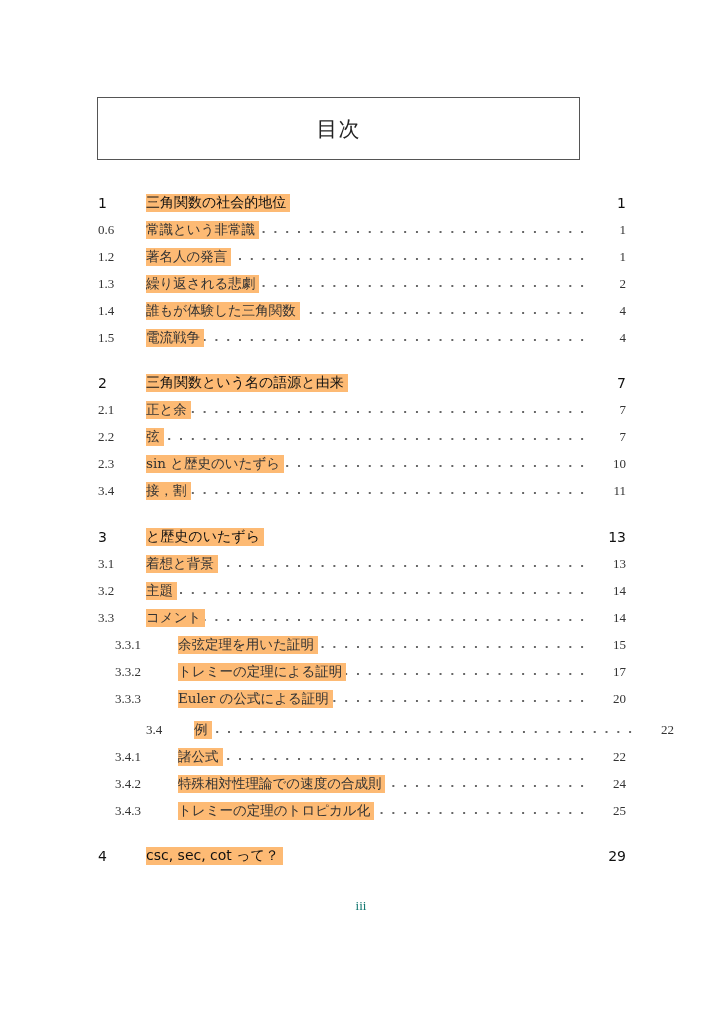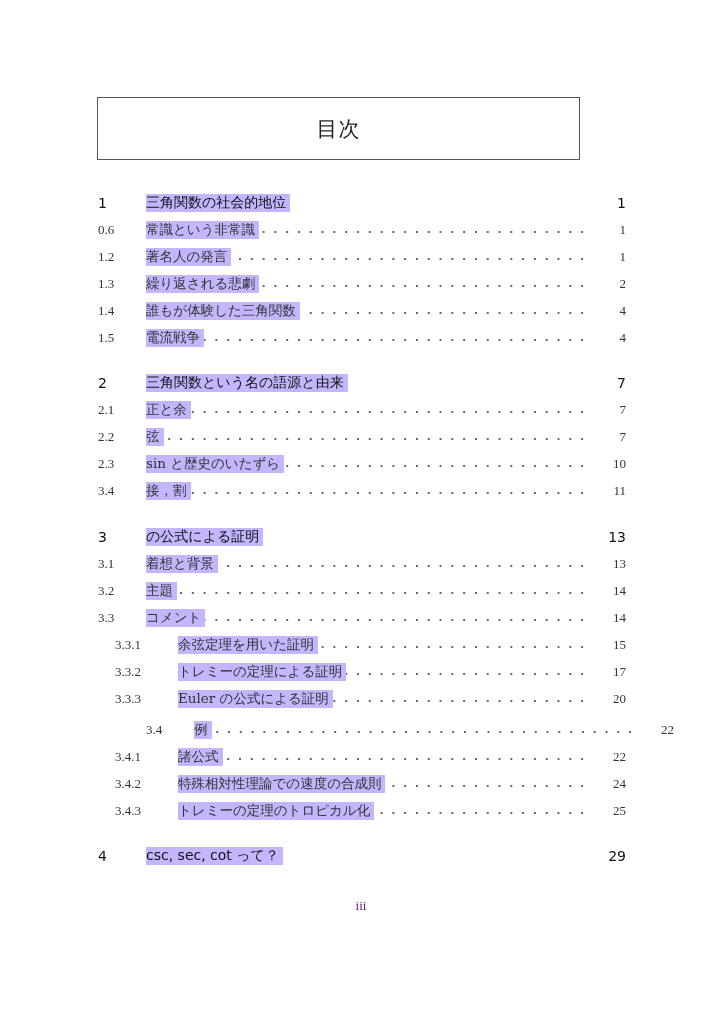--- a/index.html
+++ b/index.html
@@ -6,30 +6,30 @@
     body { width: 722px; height: 1024px; position: relative; overflow: hidden; color: #1a1a1a; }
     .title-box {
       position: absolute; left: 97px; top: 97px; width: 483px; height: 63px;
       border: 1.5px solid #555; box-sizing: border-box;
       display: flex; align-items: center; justify-content: center;
     }
     .title-box span { font-family: "DejaVu Serif", serif; font-size: 21px; color: #222; letter-spacing: 1px; }
     .toc { position: absolute; left: 98px; top: 190px; width: 528px; }
     .row { position: absolute; left: 0; width: 528px; height: 26px; display: flex; align-items: center; }
     .num { position: absolute; left: 0; font-family: "Liberation Serif", serif; font-size: 13px; color: #333; }
-    .title { position: absolute; left: 48px; font-family: "DejaVu Serif", serif; font-size: 13.5px; color: #333; white-space: nowrap; background: #c4b5fd; padding-right: 4px; z-index: 2; }
+    .title { position: absolute; left: 48px; font-family: "DejaVu Serif", serif; font-size: 13.5px; color: #333; white-space: nowrap; background: #fdba74; padding-right: 4px; z-index: 2; }
     .sub .num { left: 17px; }
     .sub .title { left: 80px; }
     .leader { position: absolute; left: 48px; right: 38px; top: 14px; height: 2px;
       background-image: radial-gradient(circle, #666 0.9px, transparent 1.1px);
       background-size: 11.8px 2px; background-repeat: repeat-x; background-position: right center; z-index: 1; }
     .page { position: absolute; right: 0; font-family: "Liberation Serif", serif; font-size: 13px; color: #333; }
     .chapter .num, .chapter .page { font-family: "DejaVu Sans", sans-serif; font-size: 14px; color: #111; }
     .chapter .title { font-family: "DejaVu Sans", sans-serif; font-size: 14px; color: #111; }
-    .folio { position: absolute; top: 898px; left: 0; width: 722px; text-align: center; font-family: "Liberation Serif", serif; font-size: 13px; color: #701a75; }
+    .folio { position: absolute; top: 898px; left: 0; width: 722px; text-align: center; font-family: "Liberation Serif", serif; font-size: 13px; color: #0f766e; }
   </style>
 </head>
 <body>
 
 <div class="title-box">
   <span>目次</span>
 </div>
 
 <div class="toc" id="toc">
     <div class="row chapter" style="top: 0px;">
@@ -91,21 +91,21 @@
       <span class="page">10</span>
     </div>
     <div class="row section" style="top: 288px;">
       <span class="num">3.4</span>
       <span class="title">接，割</span>
       <span class="leader"></span>
       <span class="page">11</span>
     </div>
     <div class="row chapter" style="top: 334px;">
       <span class="num">3</span>
-      <span class="title">の公式による証明</span>
+      <span class="title">と歴史のいたずら</span>
       <span class="page">13</span>
     </div>
     <div class="row section" style="top: 361px;">
       <span class="num">3.1</span>
       <span class="title">着想と背景</span>
       <span class="leader"></span>
       <span class="page">13</span>
     </div>
     <div class="row section" style="top: 388px;">
       <span class="num">3.2</span>

